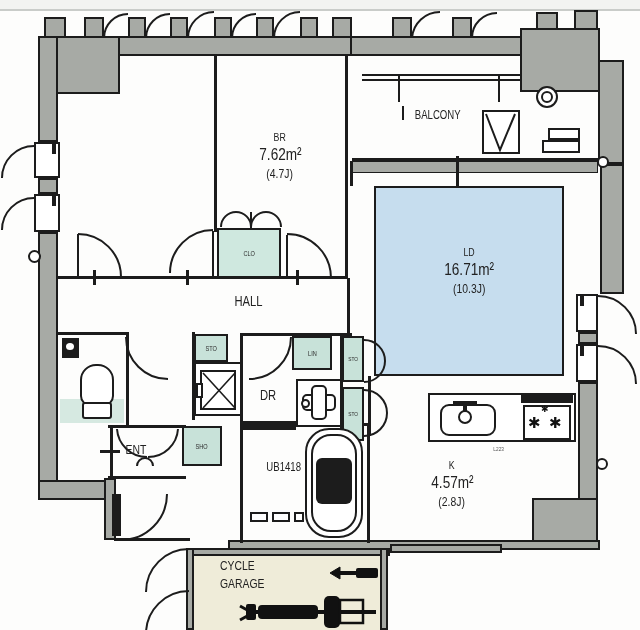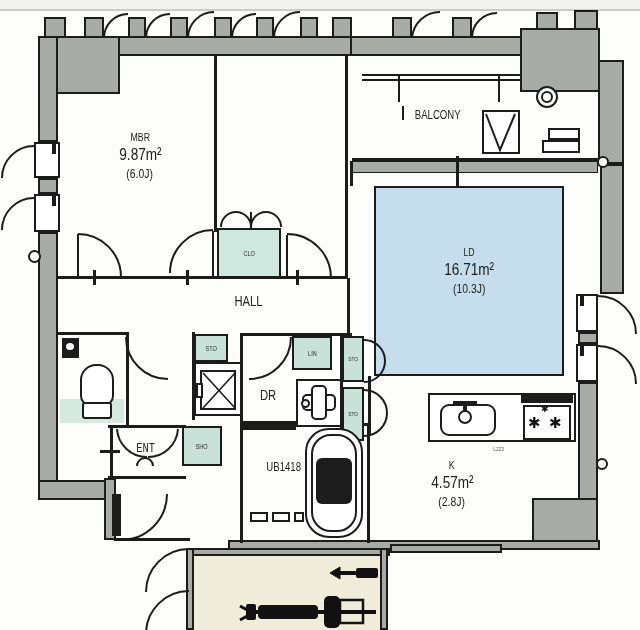--- a/index.html
+++ b/index.html
@@ -236,26 +236,26 @@
       <rect x="356" y="568" width="22" height="10" rx="2" stroke="none"></rect>
       <rect x="246" y="604" width="10" height="16" rx="2" stroke="none"></rect>
       <path d="M240,606 l9,5 M240,620 l9,-5" stroke-width="3" fill="none"></path>
       <rect x="258" y="605" width="60" height="14" rx="4" stroke="none"></rect>
       <path d="M255,612 L376,612" stroke-width="4" fill="none"></path>
       <rect x="324" y="596" width="16" height="32" rx="5" stroke="none"></rect>
       <rect x="340" y="600" width="23" height="23" fill="none" stroke-width="2.5"></rect>
     </g>
   </svg>
 
-  <div class="lbl" style="left:70px;top:127px;width:140px;">
-    <div class="cnd nm">MBR</div><br>
-    <span class="cnd area">9.87m²</span><br>
-    <span class="cnd tat">(6.0J)</span>
-  </div>
-
+
+  <div class="lbl" style="left:216px;top:127px;width:128px;">
+    <div class="cnd nm">BR</div><br>
+    <span class="cnd area">7.62m²</span><br>
+    <span class="cnd tat">(4.7J)</span>
+  </div>
 
   <div class="lbl" style="left:394px;top:242px;width:150px;">
     <div class="cnd nm">LD</div><br>
     <span class="cnd area">16.71m²</span><br>
     <span class="cnd tat">(10.3J)</span>
   </div>
 
   <div class="lbl" style="left:382px;top:455px;width:140px;">
     <div class="cnd nm">K</div><br>
     <span class="cnd area">4.57m²</span><br>
@@ -267,26 +267,30 @@
   </div>
 
   <div class="lbl" style="left:214px;top:292px;width:70px;">
     <span class="cnd" style="font-size:14px;">HALL</span>
   </div>
 
   <div class="lbl" style="left:246px;top:386px;width:44px;">
     <span class="cnd" style="font-size:14px;">DR</span>
   </div>
 
-  <div class="lbl" style="left:118px;top:440px;width:56px;font-family:Liberation Mono, monospace;">
+  <div class="lbl" style="left:108px;top:440px;width:56px;">
     <span class="cnd" style="font-size:13px;">ENT</span>
   </div>
 
   <div class="lbl" style="left:246px;top:457px;width:76px;">
     <span class="cnd" style="font-size:12px;">UB1418</span>
   </div>
 
+  <div class="lbl" style="left:220px;top:556px;width:70px;text-align:left;line-height:1.1;">
+    <span class="cnd" style="font-size:13px;transform-origin:0 50%;">CYCLE</span><br>
+    <span class="cnd" style="font-size:13px;transform-origin:0 50%;">GARAGE</span>
+  </div>
 
   <div class="lbl" style="left:484px;top:437px;width:30px;">
     <span class="cnd" style="font-size:6px;color:#555;">L223</span>
   </div>
 
 </div>
 
 </body></html>

